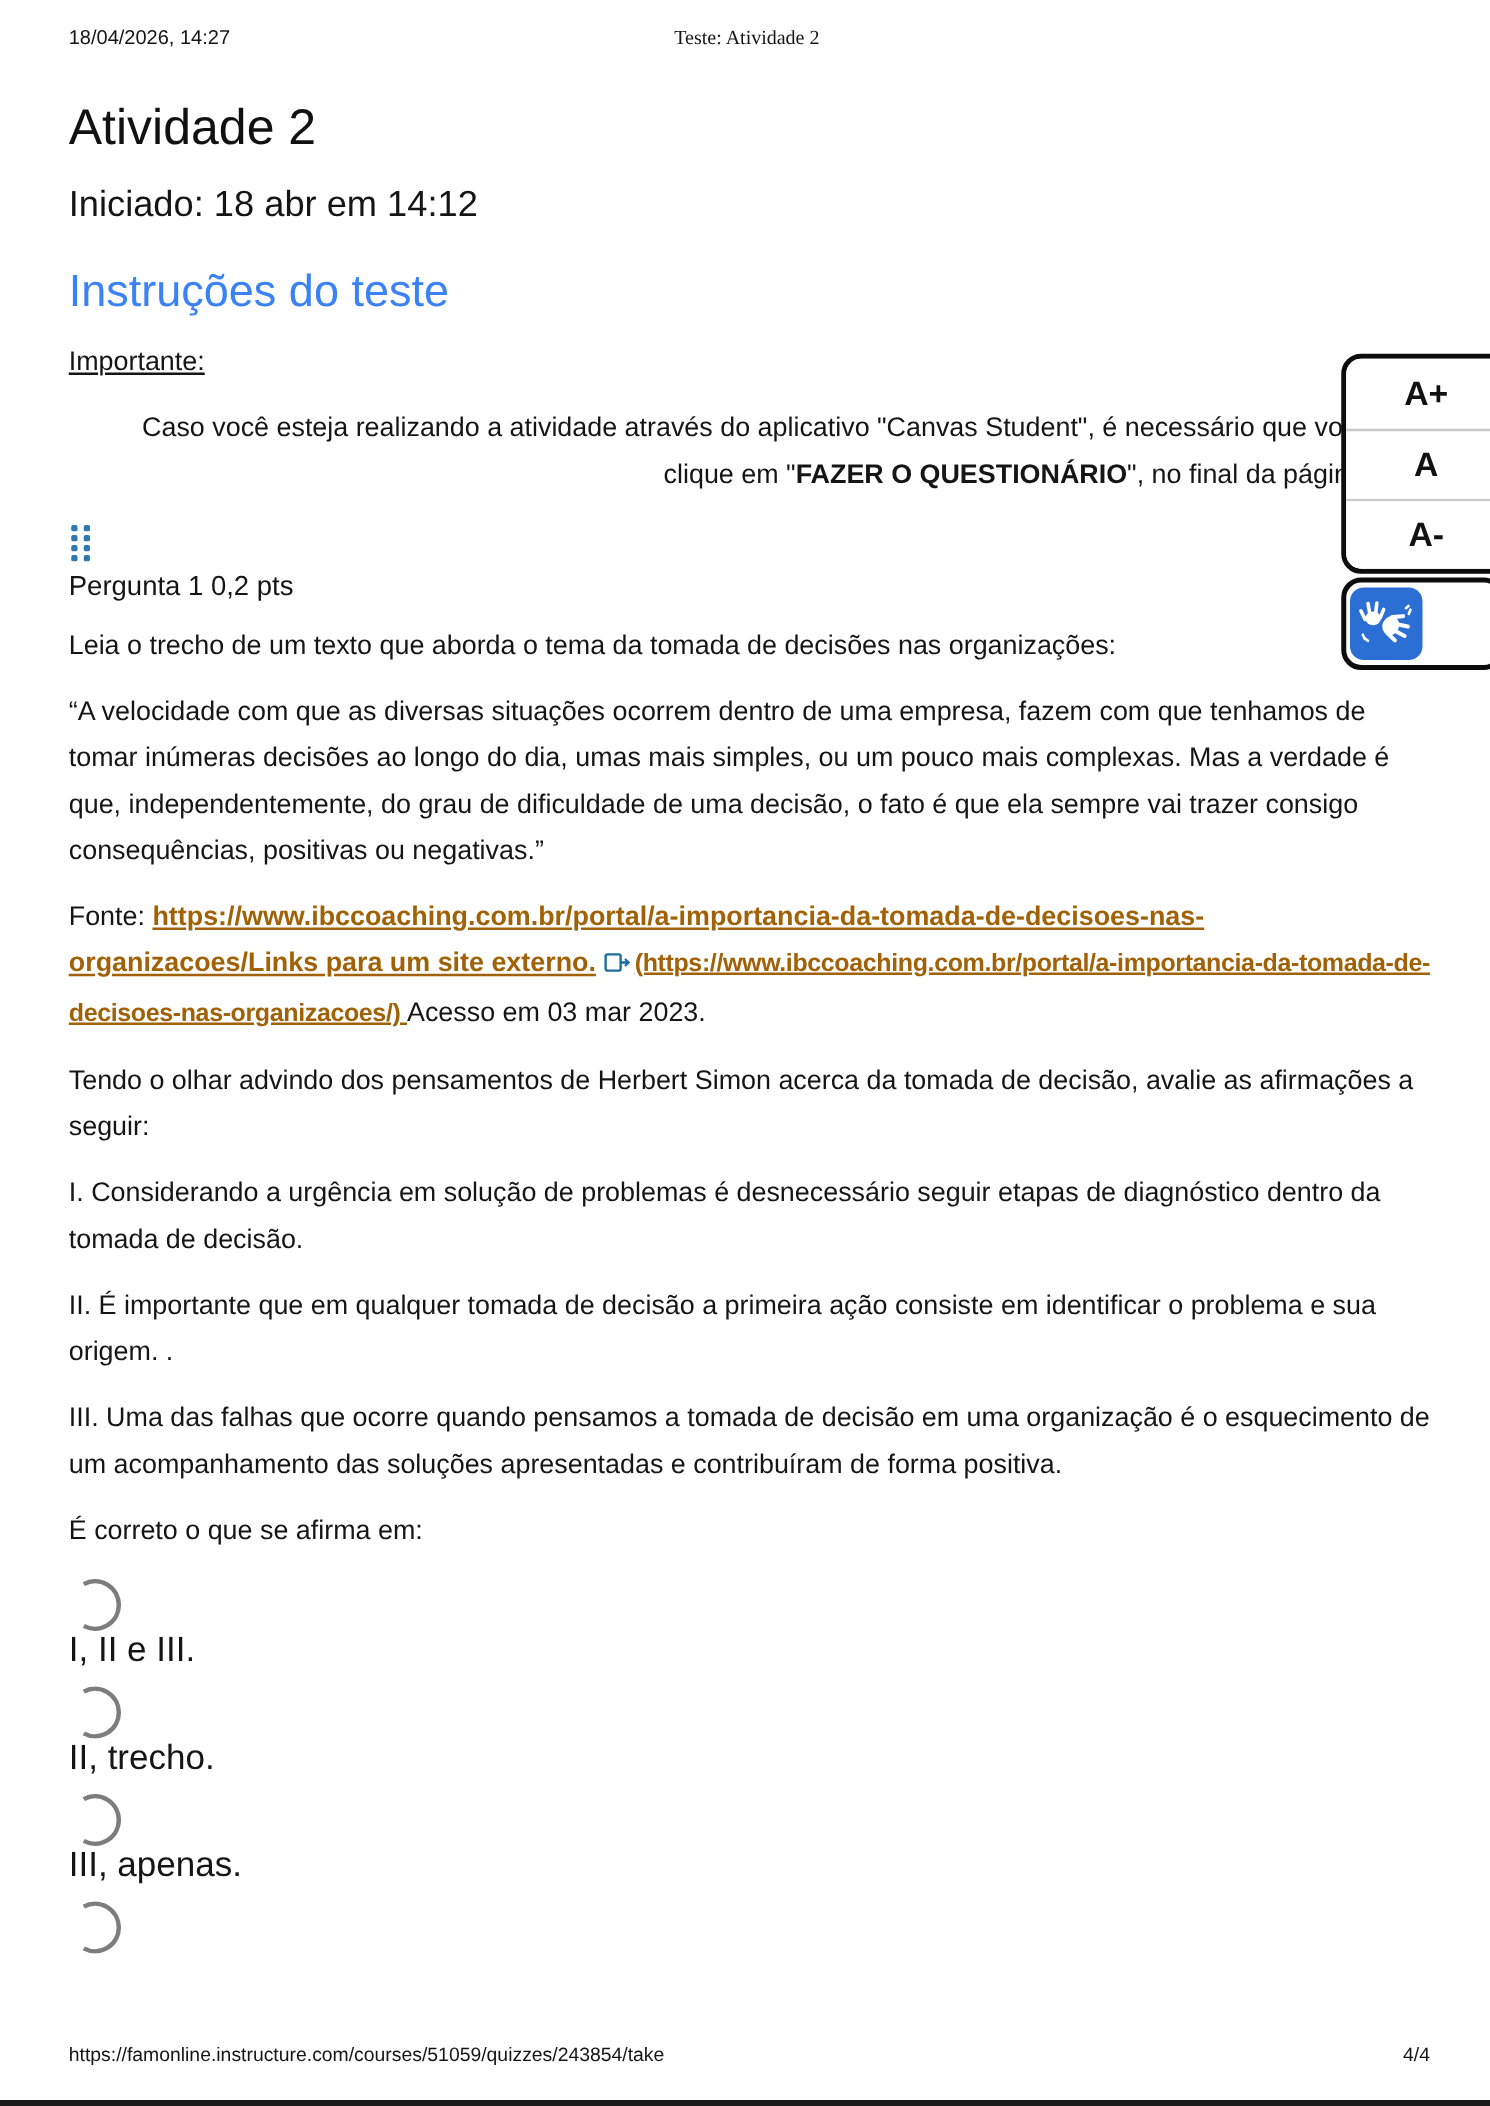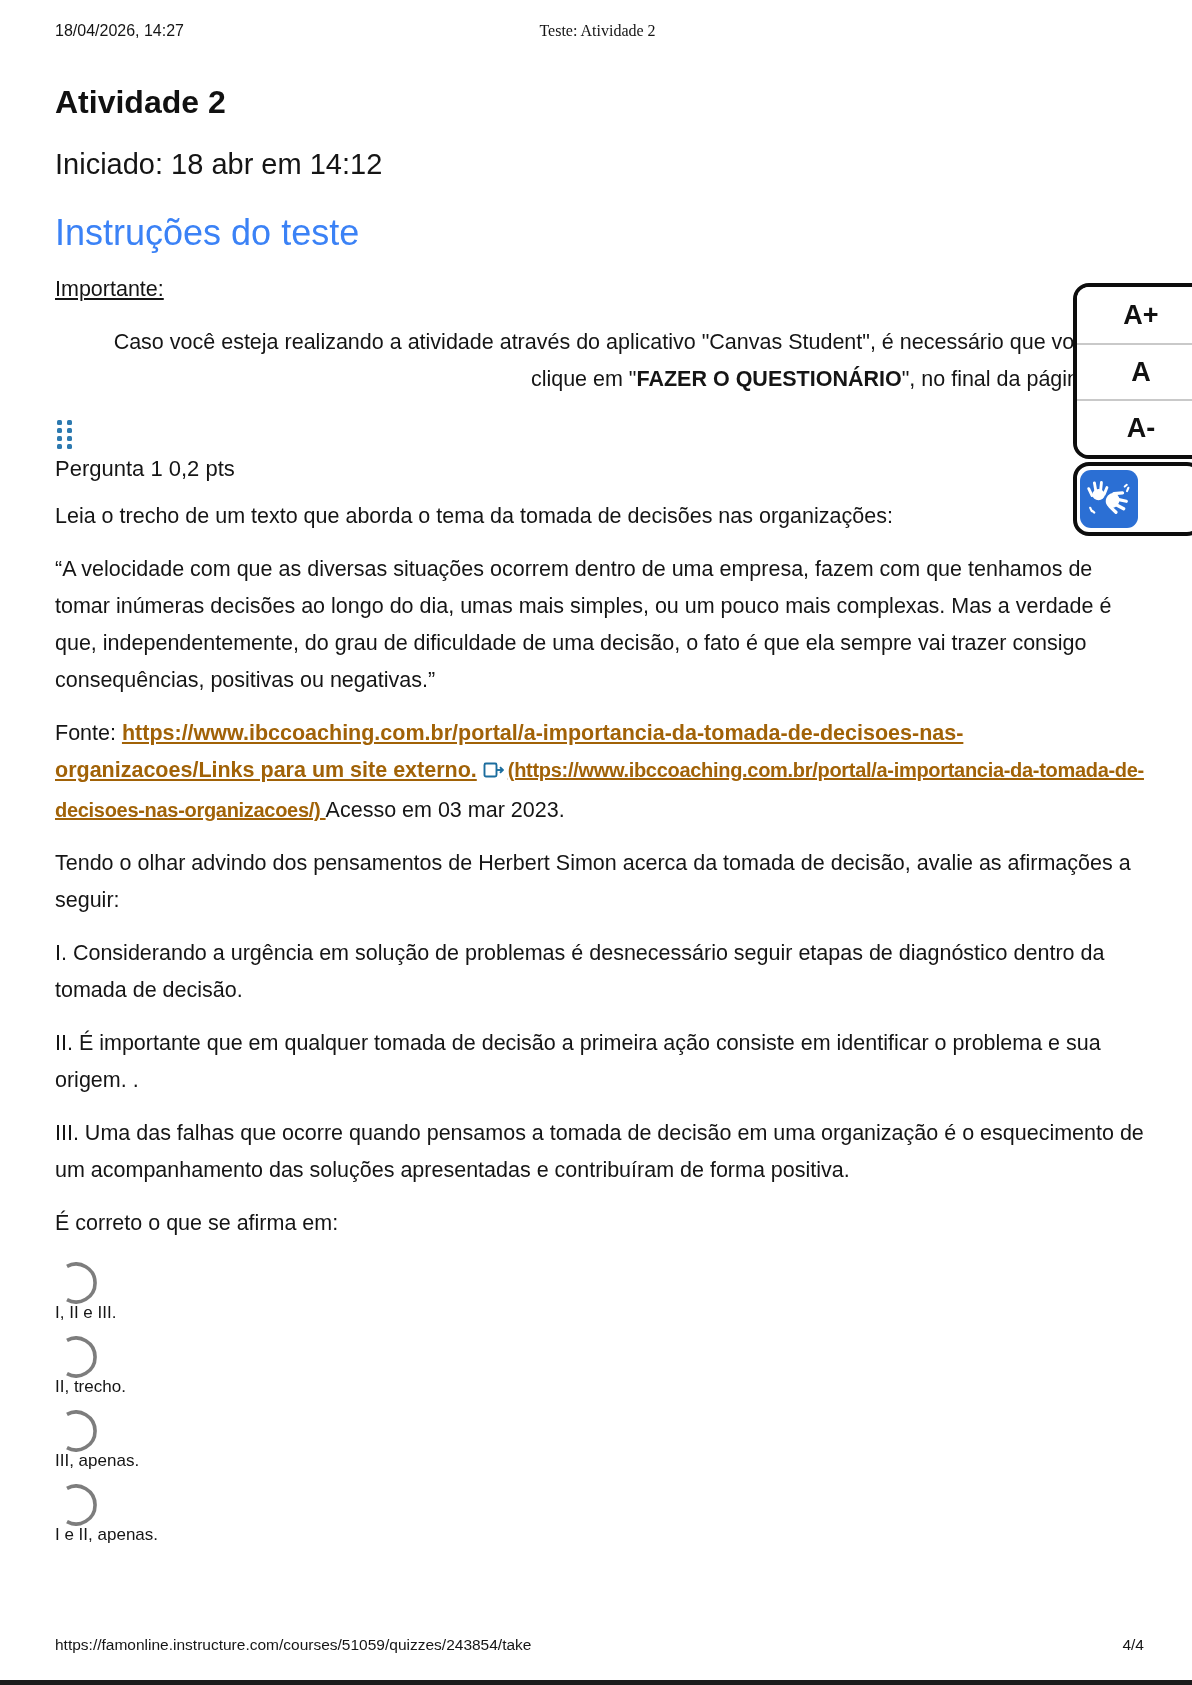--- a/index.html
+++ b/index.html
@@ -8,21 +8,21 @@
     background:#ffffff;color:#151515;
     font-family:"Liberation Sans", sans-serif;
     -webkit-font-smoothing:antialiased;
   }
   .print-header{position:absolute;top:22px;left:55px;right:52px;height:22px;font-size:16px;}
   .print-datetime{position:absolute;left:0;top:0;}
   .print-doctitle{position:absolute;left:0;right:0;top:0;text-align:center;font-family:Liberation Serif, serif;}
 
   .content{position:absolute;top:46px;left:55px;width:1090px;}
 
-  h1.quiz-title{font-size:32px;font-weight:700;line-height:48px;margin:32px 0 0 0;color:#111;}
+  h1.quiz-title{font-size:40px;font-weight:400;line-height:48px;margin:32px 0 0 0;color:#111;}
   .started-line{font-size:29px;margin-top:22px;}
   h2.instructions{font-size:36px;font-weight:400;line-height:44px;margin:30px 0 0 0;color:#3b82f6;}
 
   p.body{font-size:21.5px;line-height:37px;margin:16px 0 0 0;}
   .important{margin-top:40px;text-decoration:underline;}
   .app-note{max-width:1042px;text-align:right;}
   .bold{font-weight:bold;}
 
   .drag-dots{
     display:inline-grid;grid-template-columns:repeat(2,5px);grid-auto-rows:5px;
@@ -34,21 +34,21 @@
 
   a.src-link{color:#a16207;font-weight:bold;text-decoration:underline;cursor:pointer;}
   a.src-link.small{font-size:20px;letter-spacing:-0.3px;}
   .ext-icon{display:inline-block;vertical-align:-3px;margin:0 4px 0 6px;}
 
   .prompt{font-weight:normal;font-size:21.5px;margin-top:26px;}
 
   .options{margin-top:20px;}
   .option{margin-bottom:13px;cursor:pointer;}
   .option svg{display:block;}
-  .option-label{font-size:17px;margin-top:-1px;display:block;}
+  .option-label{font-size:28px;margin-top:-1px;display:block;}
 
   
   .font-panel{
     position:absolute;top:283px;left:1073px;width:128px;height:168px;
     background:#fff;border:4px solid #0d0d0d;border-radius:16px;
     display:grid;grid-template-rows:1fr 1fr 1fr;z-index:5;
   }
   .font-panel .fp-btn{
     display:flex;align-items:center;justify-content:center;
     font-weight:bold;font-size:27px;color:#111;cursor:pointer;background:#fff;border:none;
@@ -145,21 +145,20 @@
       <svg width="42" height="42" viewBox="0 0 42 42">
           <path d="M 12 4.3 A 19 19 0 1 1 12 37.7" fill="none" stroke="#7d7d7d" stroke-width="3.6"></path>
         </svg>
       <span class="option-label">III, apenas.</span>
     </div>
 
     <div class="option">
       <svg width="42" height="42" viewBox="0 0 42 42">
           <path d="M 12 4.3 A 19 19 0 1 1 12 37.7" fill="none" stroke="#7d7d7d" stroke-width="3.6"></path>
         </svg>
-      <span class="option-label">I e II, apenas.</span>
     </div>
 
   </div>
 </div>
 
 <div class="font-panel">
   <button class="fp-btn">A+</button>
   <button class="fp-btn">A</button>
   <button class="fp-btn">A-</button>
 </div>

